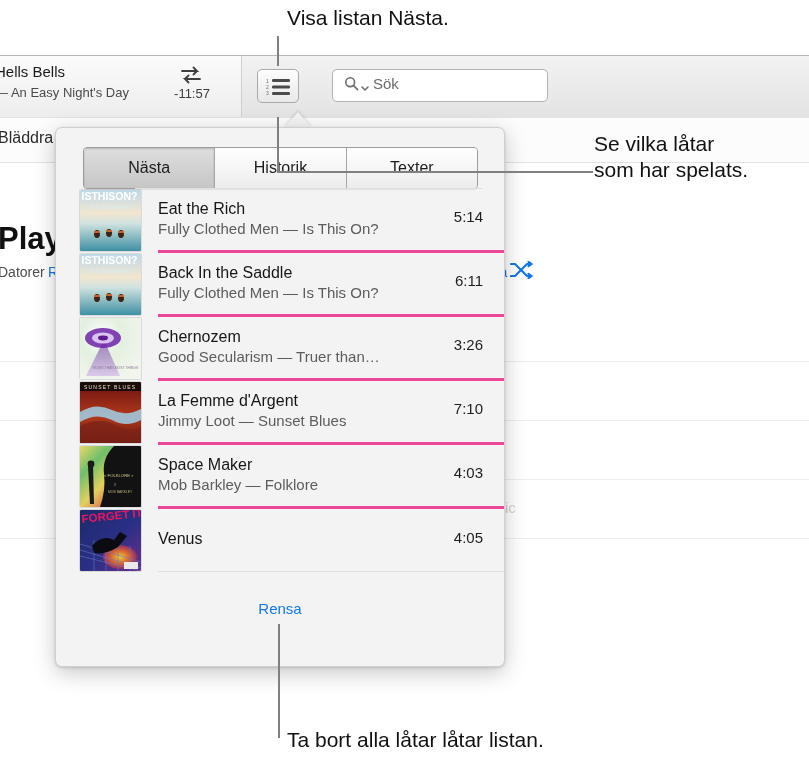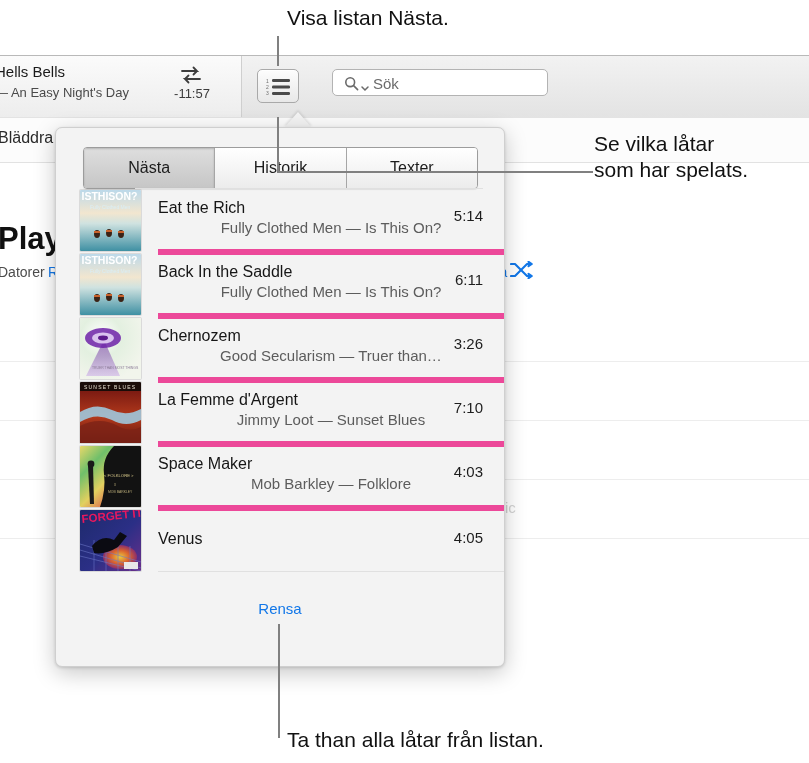--- a/index.html
+++ b/index.html
@@ -97,21 +97,21 @@
     width: 26px;
     height: 18px;
   }
 
   
   .search-field {
     position: absolute;
     left: 352px;
     top: 13px;
     width: 216px;
-    height: 27px;
+    height: 33px;
     border-radius: 5px;
     border: 1px solid #b3b3b3;
     background: #ffffff;
     box-sizing: border-box;
   }
   .search-inner {
     position: absolute;
     left: 11px;
     top: 5px;
     display: flex;
@@ -287,39 +287,38 @@
     position: relative;
     overflow: hidden;
     box-shadow: 0 0 0 1px rgba(0,0,0,0.10);
   }
   .track-text {
     flex: 1;
     min-width: 0;
     margin-left: 17px;
     position: relative;
     height: 63px;
-    border-bottom: 6px solid #ec4899;
+    border-bottom: 3px solid #ec4899;
     display: flex;
     flex-direction: column;
     justify-content: center;
   }
   .track-row:last-of-type .track-text { border-bottom: 1px solid #e0e0e0; }
   .track-title {
     font-size: 16px;
     color: #161616;
     white-space: nowrap;
     overflow: hidden;
     margin-bottom: 2px;
   }
   .track-sub {
     font-size: 15px;
     color: #5c5c5c;
     white-space: nowrap;
     overflow: hidden;
-    text-align: center;
   }
   .track-time {
     position: absolute;
     right: 21px;
     top: 21px;
     font-size: 15px;
     color: #1d1d1d;
     margin-left: 15px;
   }
   .popup-top-divider {
@@ -655,13 +654,13 @@
 </div>
 
 <div class="leader leader-v1"></div>
 <div class="leader leader-v2"></div>
 <div class="leader leader-seg"></div>
 <div class="leader leader-v4"></div>
 
 <div class="callout callout-top">Visa listan Nästa.</div>
 <div class="callout callout-right">Se vilka låtar
 som har spelats.</div>
-<div class="callout callout-bottom">Ta than alla låtar från listan.</div>
+<div class="callout callout-bottom">Ta bort alla låtar låtar listan.</div>
 
 </body></html>

